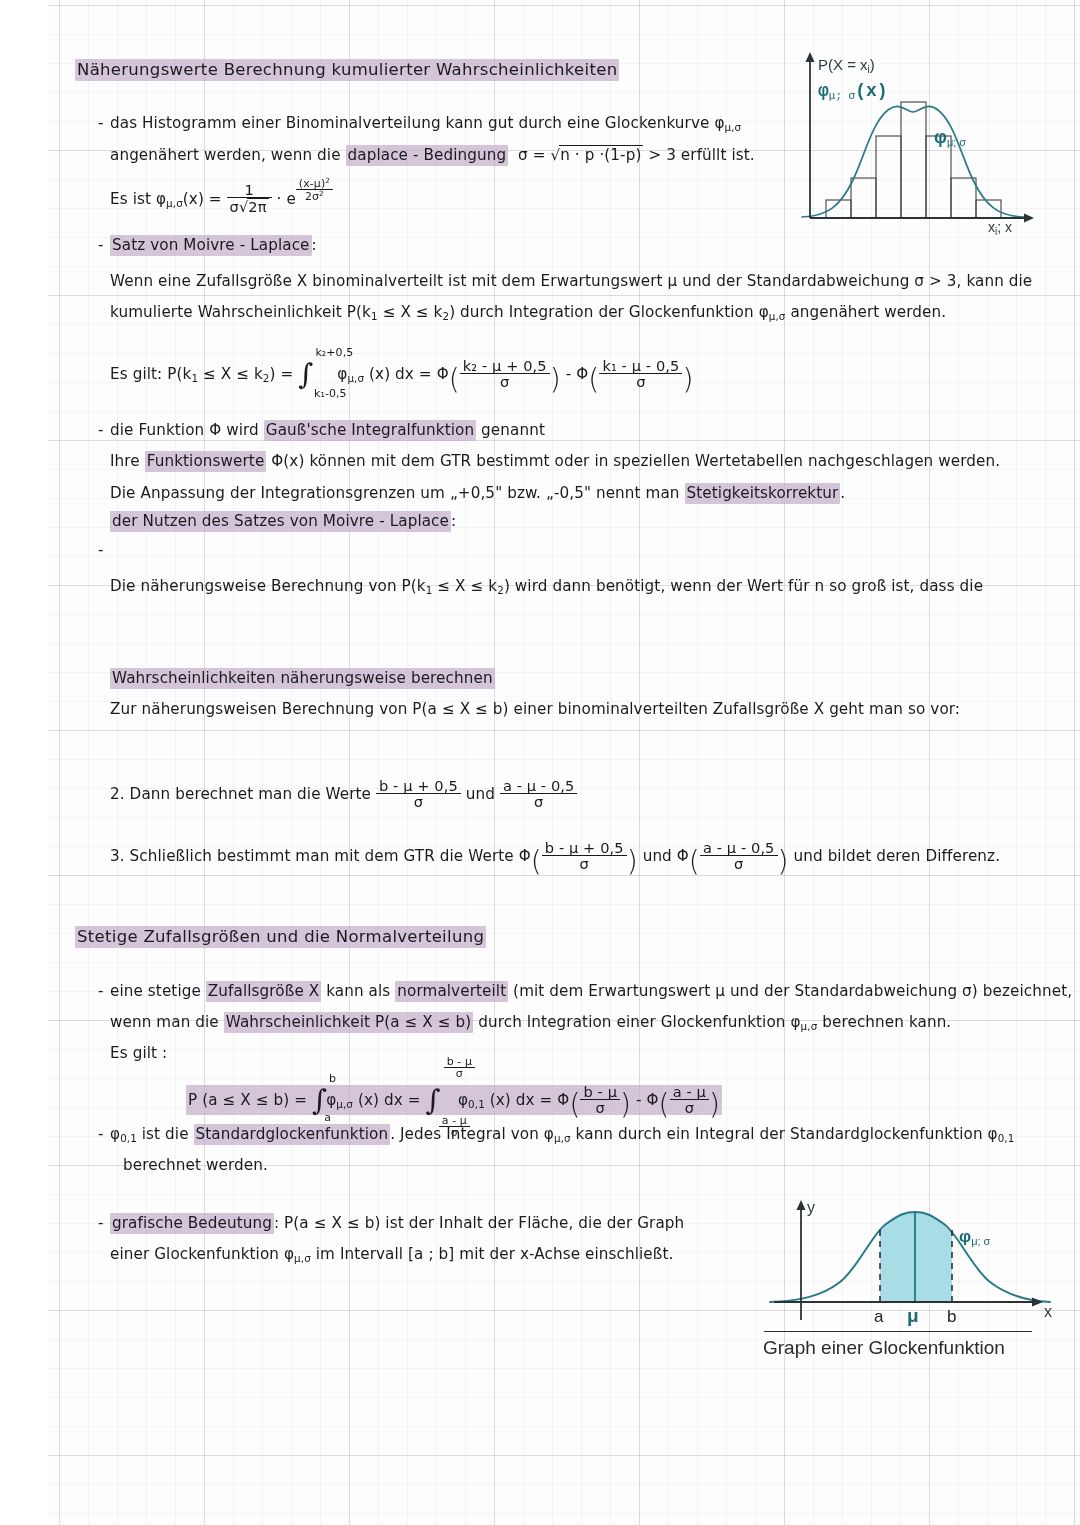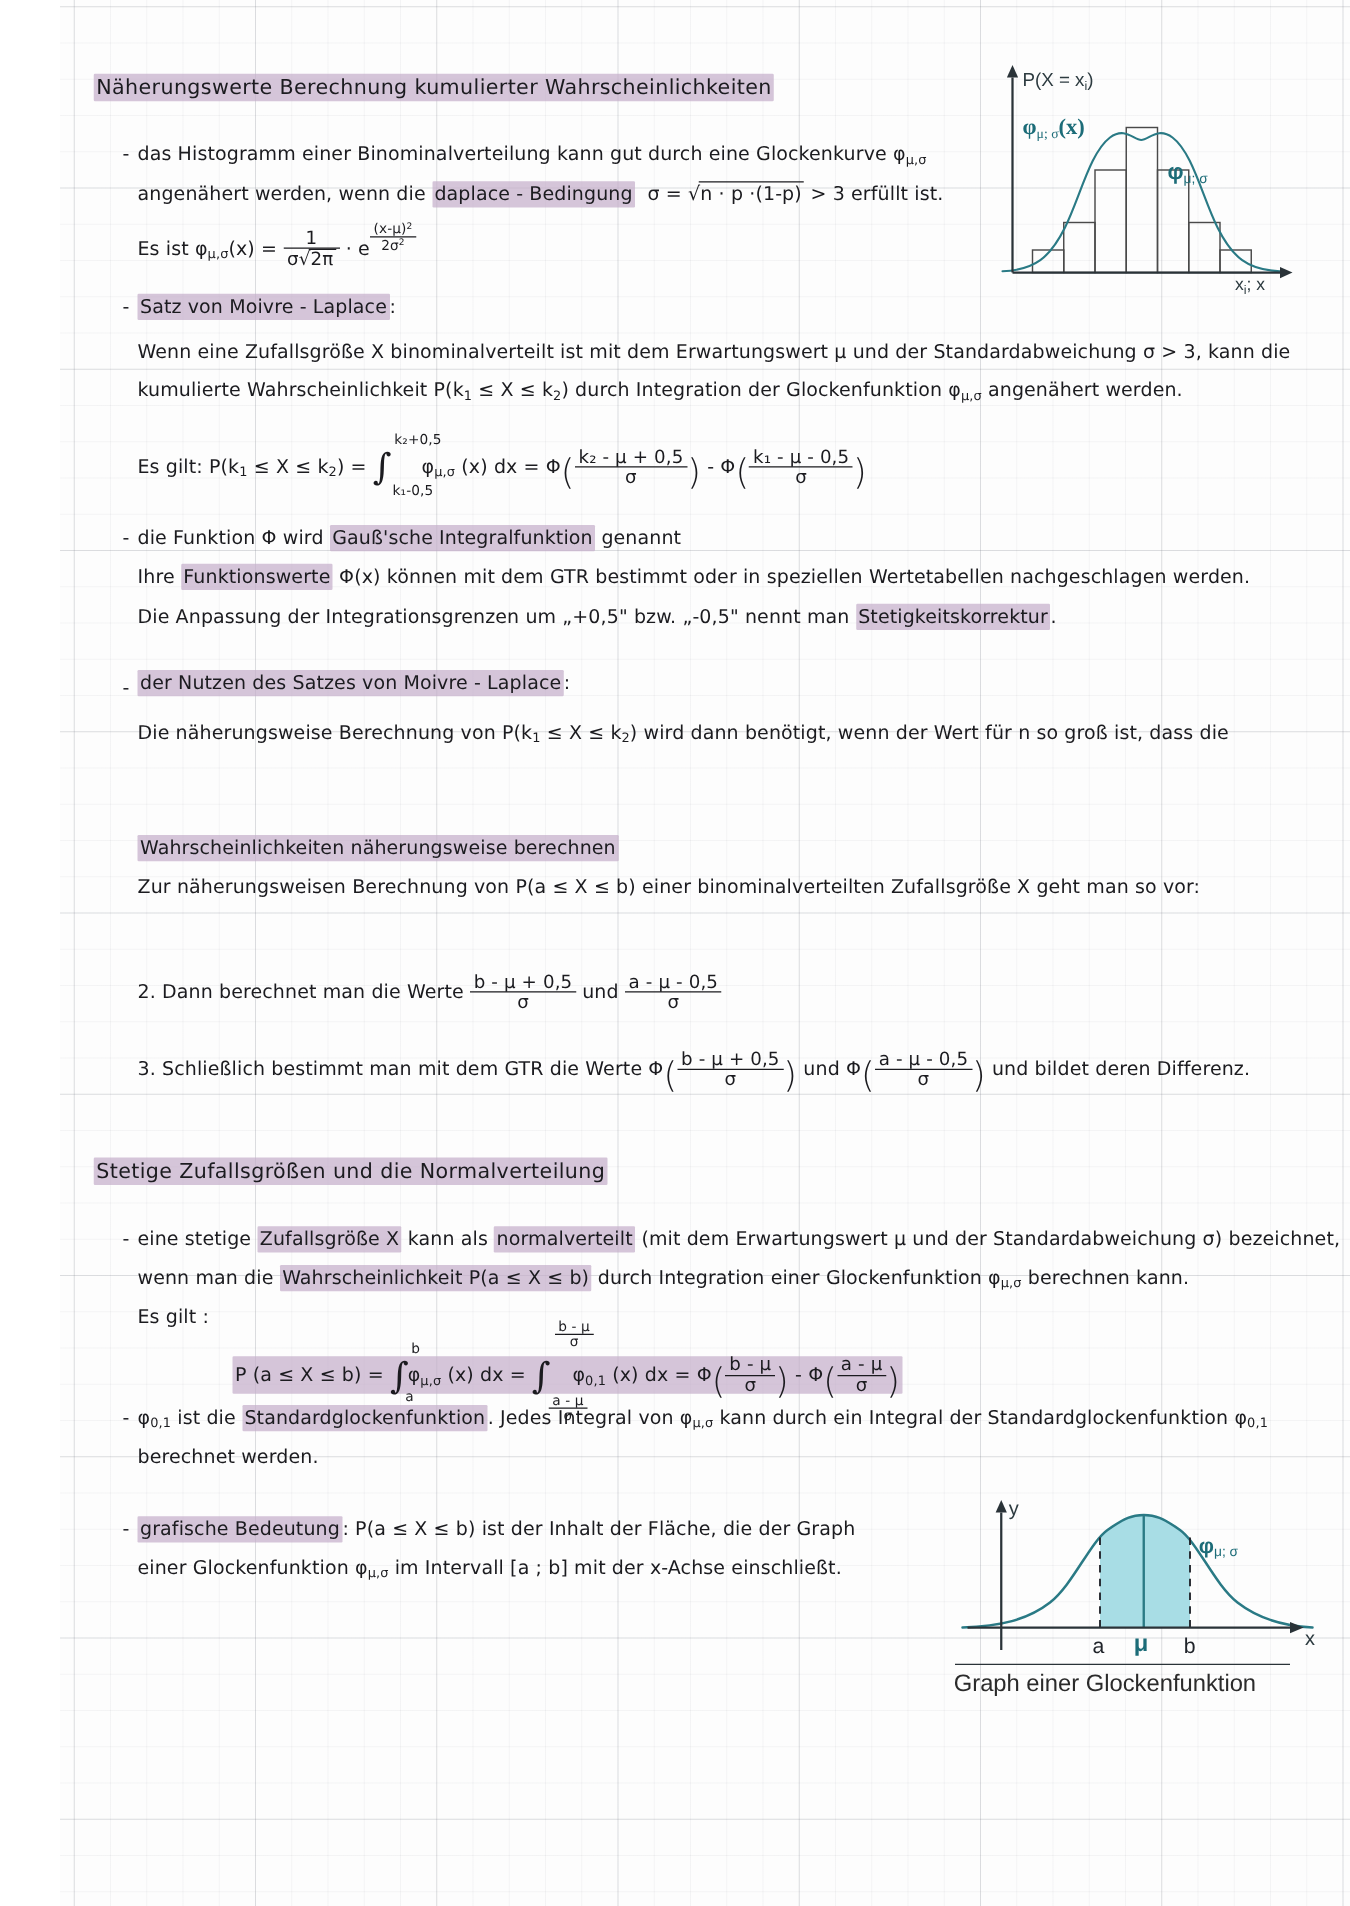--- a/index.html
+++ b/index.html
@@ -144,21 +144,21 @@
     <span>Ihre </span><span class="hl">Funktionswerte</span><span> Φ(x) können mit dem GTR bestimmt oder in speziellen Wertetabellen nachgeschlagen werden.</span>
   </div>
   <div class="ink body-line" style="left:62px; top:421px;">
     <span>die Funktion Φ wird </span><span class="hl">Gauß'sche Integralfunktion</span><span> genannt</span>
   </div>
   <div class="ink body-line" style="left:62px; top:484px;">
     <span>Die Anpassung der Integrationsgrenzen um „+0,5" bzw. „-0,5" nennt man </span><span class="hl">Stetigkeitskorrektur</span><span>.</span>
   </div>
 
   <div class="dash" style="left:50px; top:541px;">-</div>
-  <div class="ink body-line" style="left:62px; top:537px;">
+  <div class="ink body-line" style="left:62px; top:512px;">
     <span class="hl">der Nutzen des Satzes von Moivre - Laplace</span><span>:</span>
   </div>
   <div class="ink body-line" style="left:62px; top:577px;">
     <span>Die näherungsweise Berechnung von P(k</span><span class="sub">1</span><span> ≤ X ≤ k</span><span class="sub">2</span><span>) wird dann benötigt, wenn der Wert für n so groß ist, dass die</span>
   </div>
 
   <div class="ink body-line" style="left:62px; top:700px;">Zur näherungsweisen Berechnung von P(a ≤ X ≤ b) einer binominalverteilten Zufallsgröße X geht man so vor:</div>
   <div class="ink body-line" style="left:62px; top:669px;">
     <span class="hl">Wahrscheinlichkeiten näherungsweise berechnen</span>
   </div>
@@ -183,21 +183,21 @@
   <div class="ink body-line" style="left:62px; top:1044px;">Es gilt :</div>
 
   <div class="ink body-line" style="left:138px; top:1076px;">
     <span class="hl" style="padding:6px 2px;"><span>P (a ≤ X ≤ b) = </span><span class="intg">∫</span><span class="intbounds"><span class="top" style="position:relative; top:-15px; left:2px;">b</span><span class="bot" style="position:relative; top:10px; left:-3px;">a</span></span><span style="margin-left:-8px;">φ</span><span class="sub">μ,σ</span><span>&nbsp;</span><span>(x) dx = </span><span class="intg">∫</span><span class="intbounds"><span class="top" style="position:relative; top:-20px; left:3px;"><span class="frac" style="font-size:1em; vertical-align:0;"><span class="num">b - μ</span><span class="den">σ</span></span></span><span class="bot" style="position:relative; top:14px; left:-2px;"><span class="frac" style="font-size:1em; vertical-align:0;"><span class="num">a - μ</span><span class="den">σ</span></span></span></span><span style="margin-left:-14px;">φ</span><span class="sub">0,1</span><span>&nbsp;</span><span>(x) dx = </span><span>Φ</span><span class="paren-big">(</span><span class="frac"><span class="num">b - μ</span><span class="den">σ</span></span><span class="paren-big">)</span><span> - </span><span>Φ</span><span class="paren-big">(</span><span class="frac"><span class="num">a - μ</span><span class="den">σ</span></span><span class="paren-big">)</span></span>
   </div>
 
   <div class="dash" style="left:50px; top:1125px;">-</div>
   <div class="ink body-line" style="left:62px; top:1125px;">
     <span>φ</span><span class="sub">0,1</span><span> ist die </span><span class="hl">Standardglockenfunktion</span><span>. Jedes Integral von </span><span>φ</span><span class="sub">μ,σ</span><span> kann durch ein Integral der Standardglockenfunktion </span><span>φ</span><span class="sub">0,1</span>
   </div>
-  <div class="ink body-line" style="left:62px; top:1156px;">berechnet werden.</div>
+  <div class="ink body-line" style="left:75px; top:1156px;">berechnet werden.</div>
 
   <div class="dash" style="left:50px; top:1214px;">-</div>
   <div class="ink body-line" style="left:62px; top:1214px;">
     <span class="hl">grafische Bedeutung</span><span>: P(a ≤ X ≤ b) ist der Inhalt der Fläche, die der Graph</span>
   </div>
   <div class="ink body-line" style="left:62px; top:1245px;">
     <span>einer Glockenfunktion </span><span>φ</span><span class="sub">μ,σ</span><span> im Intervall [a ; b] mit der x-Achse einschließt.</span>
   </div>
 
   <div class="fig" style="left:740px; top:48px; width:250px; height:190px;">
@@ -217,21 +217,21 @@
                C 131,64 138,53 150,62 C 166,74 174,110 186,134 C 198,158 210,168 236,169" fill="none" stroke="#2a7a85" stroke-width="1.7" stroke-linecap="round"></path>
 
       <line x1="22" y1="170" x2="236" y2="170" stroke="#2a3338" stroke-width="1.8"></line>
       <polygon points="236,165.5 246,170 236,174.5" fill="#2a3338"></polygon>
       <line x1="22" y1="170" x2="22" y2="14" stroke="#2a3338" stroke-width="1.8"></line>
       <polygon points="17.5,14 22,4 26.5,14" fill="#2a3338"></polygon>
     </svg>
     <div style="position:absolute; left:30px; top:8px; font-family:'Liberation Sans',sans-serif; font-size:15px; color:#2d3b40;">
       <span>P(X = x</span><span style="font-size:10px; vertical-align:-3px;">i</span><span>)</span>
     </div>
-    <div style="position:absolute; left:30px; top:43px; font-family:Liberation Serif, serif; font-size:18px; font-weight:bold; color:#1c6c78;">
+    <div style="position:absolute; left:30px; top:33px; font-family:Liberation Mono, monospace; font-size:18px; font-weight:bold; color:#1c6c78;">
       <span>φ</span><span style="font-size:11px; font-weight:normal; vertical-align:-3px;">μ; σ</span><span>(x)</span>
     </div>
     <div style="position:absolute; left:146px; top:79px; font-family:'Liberation Sans',sans-serif; font-size:18px; font-weight:bold; color:#1c6c78;">
       <span>φ</span><span style="font-size:11px; font-weight:normal; vertical-align:-3px;">μ; σ</span>
     </div>
     <div style="position:absolute; left:200px; top:171px; font-family:'Liberation Sans',sans-serif; font-size:14px; color:#2d3b40;">
       <span>x</span><span style="font-size:10px; vertical-align:-3px;">i</span><span>; x</span>
     </div>
   </div>
 

